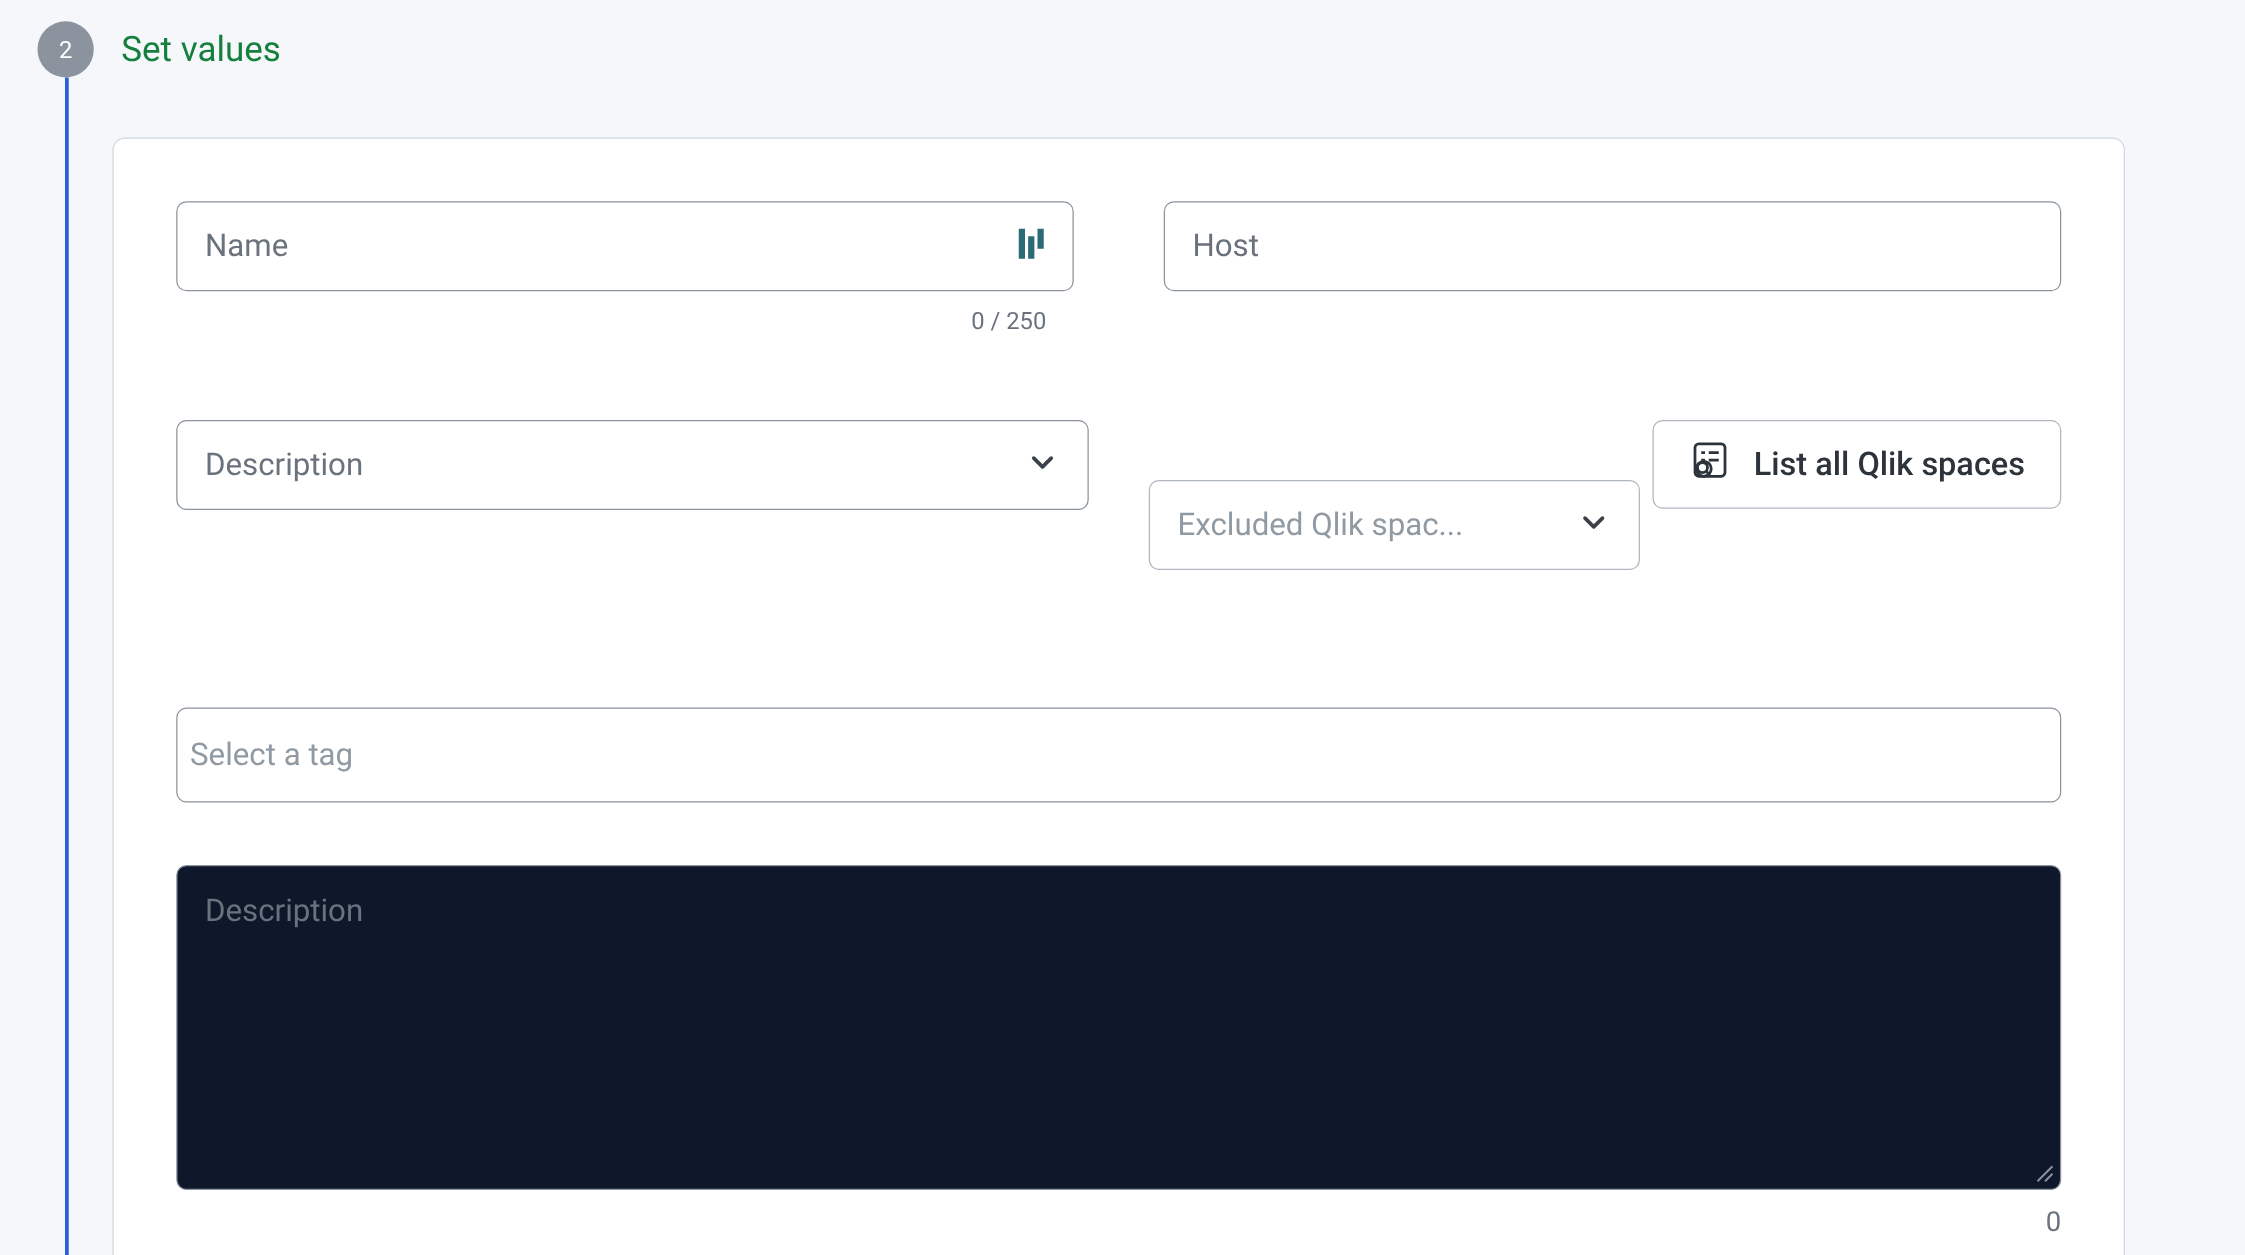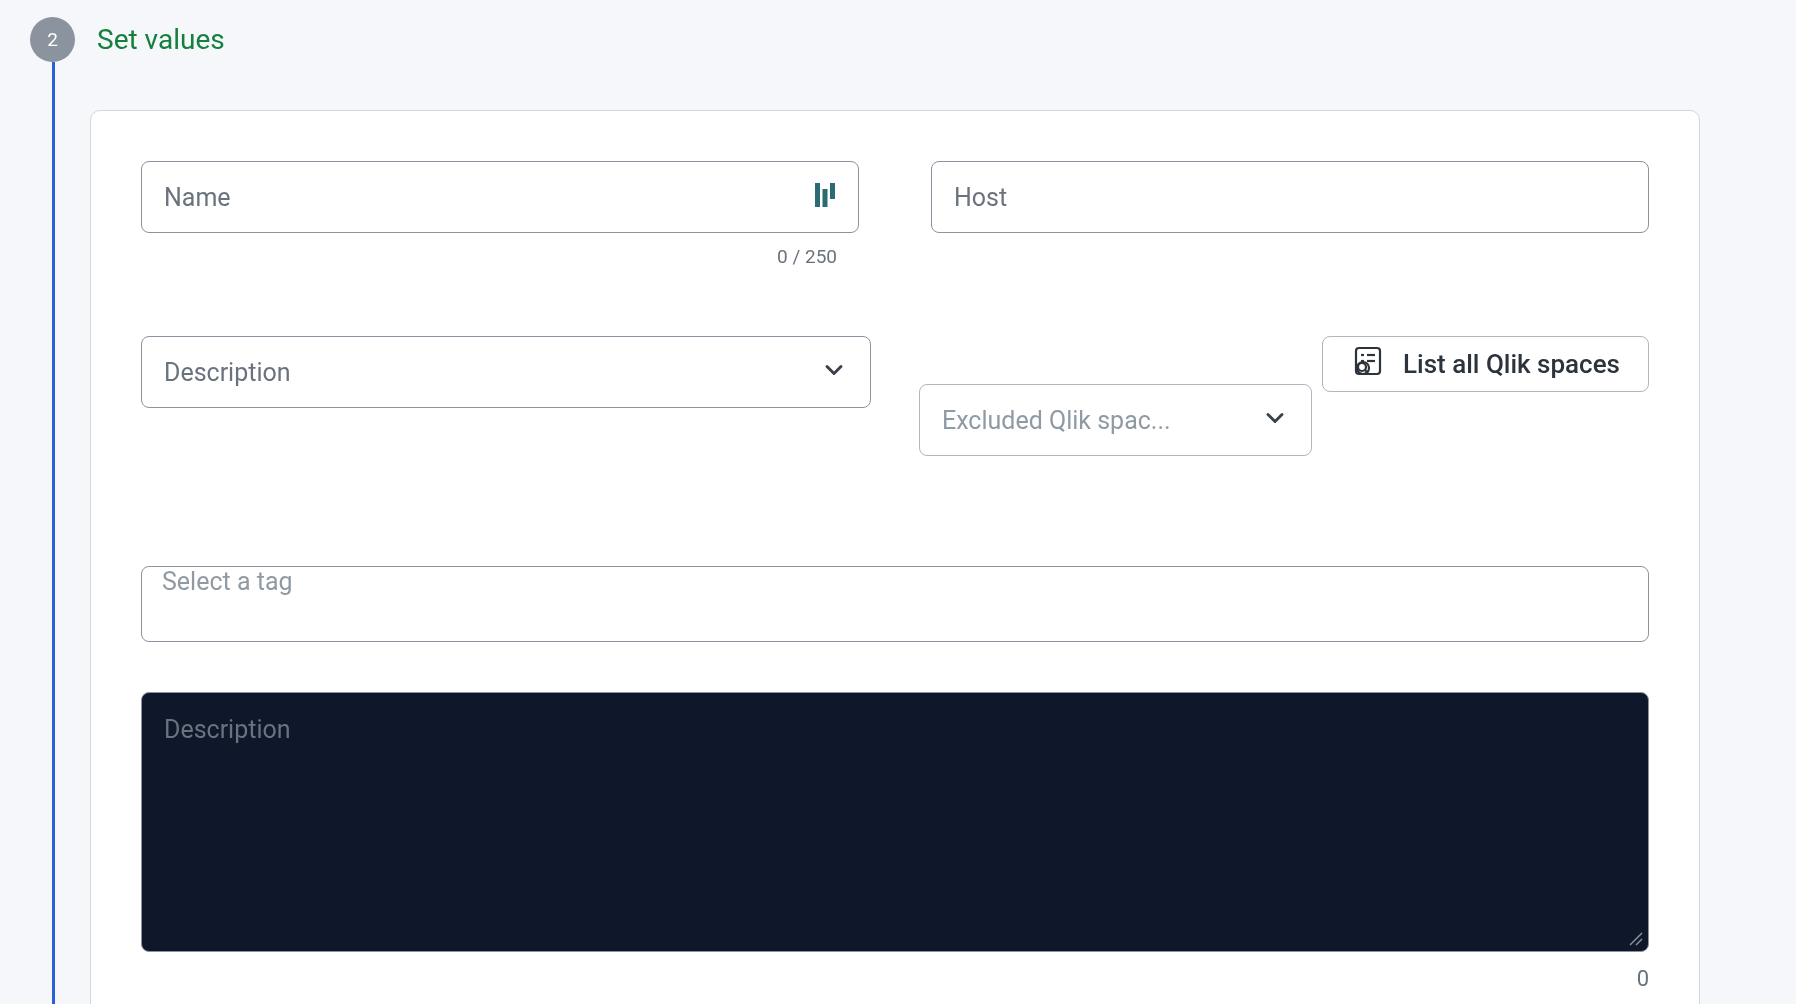--- a/index.html
+++ b/index.html
@@ -127,40 +127,40 @@
       border: 1px solid #b0b7bf;
       min-width: 0;
       margin-top: 48px;
     }
     .chevron {
       flex-shrink: 0;
     }
     .btn-list {
       border: 1px solid #b0b7bf;
       border-radius: 8px;
-      height: 56px;
+      height: 71px;
       display: flex;
       align-items: center;
       gap: 18px;
       padding: 0 28px;
       background: #fff;
       cursor: pointer;
       white-space: nowrap;
       font-size: 26px;
       color: #2d333b;
       font-weight: 500;
     }
     .tag-wrap {
       margin-top: 110px;
       border: 1px solid #8b949e;
       border-radius: 8px;
       height: 76px;
       display: flex;
-      align-items: flex-start;
-      padding: 0 20px;
+      align-items: center;
+      padding: 0 10px;
       background: #fff;
     }
     .desc-wrap {
       margin-top: 50px;
       border: 1px solid #8b949e;
       border-radius: 8px;
       height: 260px;
       padding: 22px;
       background: #0f172a;
       position: relative;

